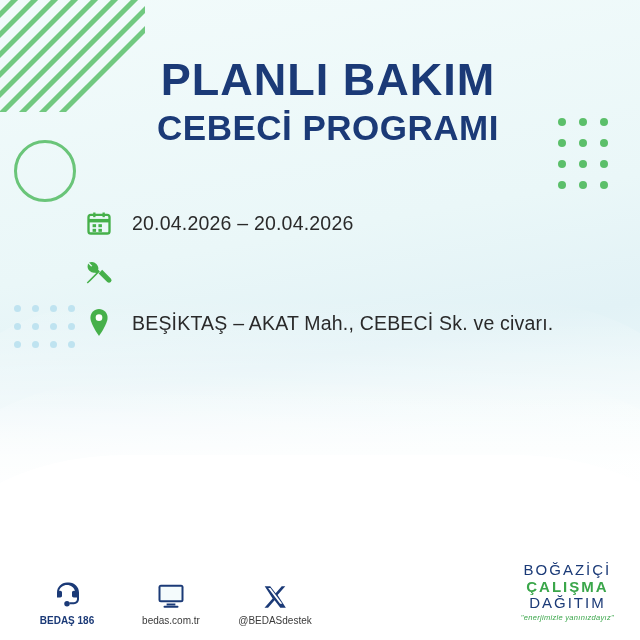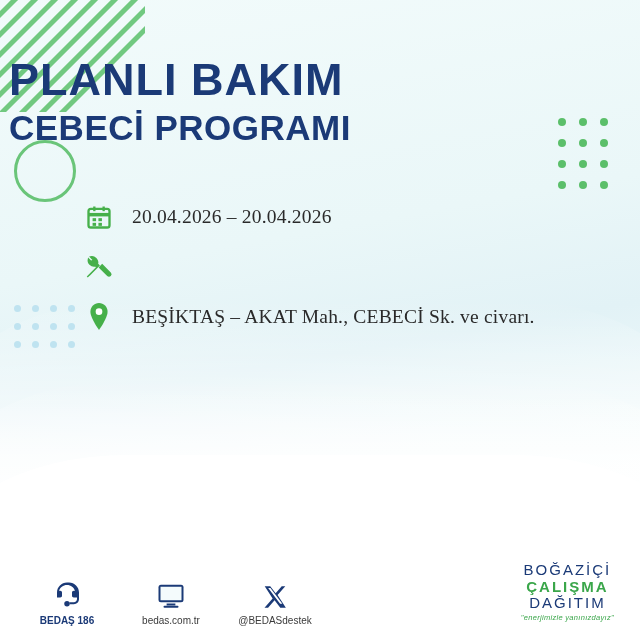--- a/index.html
+++ b/index.html
@@ -84,42 +84,43 @@
   .dots-left {
     top: 305px; left: 14px;
     grid-template-columns: repeat(4, 7px);
     gap: 11px;
   }
   .dots-left span { background: #bfe3f0; width: 7px; height: 7px; }
 
   
   .title-block {
     position: absolute;
-    top: 56px; left: 9px; right: 0;
+    top: 56px; left: 16px; right: 0;
+    text-align: center;
   }
   .title-main {
     color: #1b3a77;
     font-size: 45px;
     font-weight: bold;
     letter-spacing: 1px;
     line-height: 1.05;
   }
   .title-sub {
     color: #1b3a77;
     font-size: 35px;
     font-weight: bold;
     letter-spacing: .5px;
     line-height: 1.2;
     margin-top: 4px;
   }
 
   
   .info-list {
     position: absolute;
-    top: 192px; left: 84px; right: 40px; font-family: Liberation Serif, serif;
+    top: 198px; left: 84px; right: 40px;
   }
   .info-row {
     display: flex;
     align-items: center;
     height: 50px;
     gap: 18px;
   }
   .info-icon {
     width: 30px; height: 30px;
     flex: 0 0 30px;

